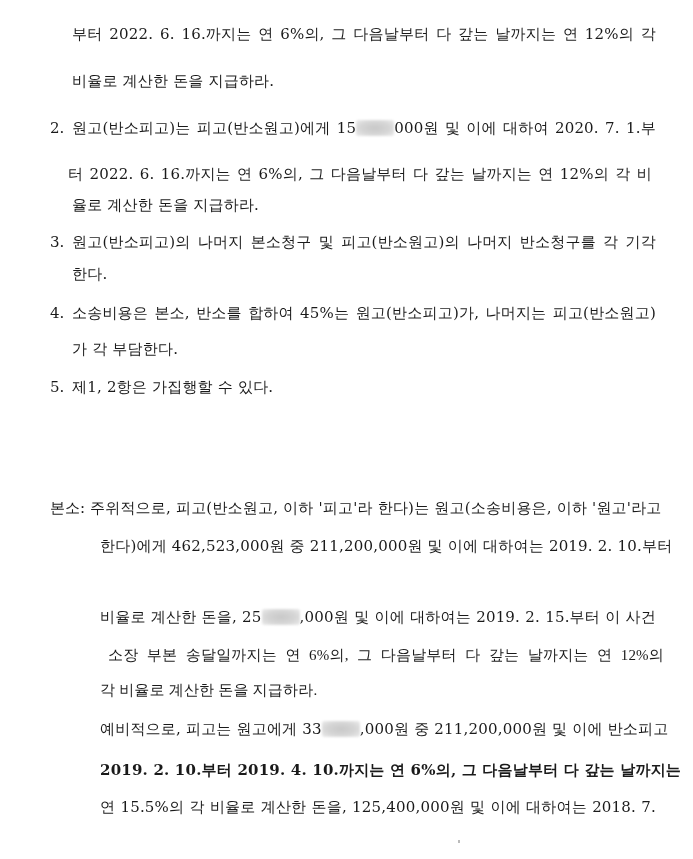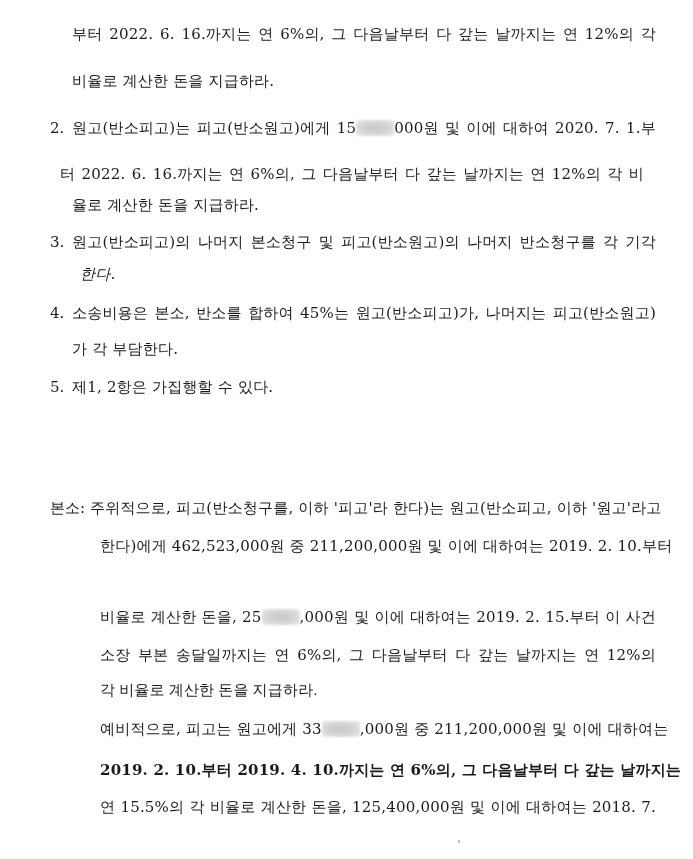--- a/index.html
+++ b/index.html
@@ -73,44 +73,44 @@
 
 <div class="page">
 
   <div class="line" style="left:64px; top:24px; width:584px;">부터 2022. 6. 16.까지는 연 6%의, 그 다음날부터 다 갚는 날까지는 연 12%의 각</div>
   <div class="line" style="left:64px; top:71px; text-align:left; text-align-last:left;">비율로 계산한 돈을 지급하라.</div>
 
   <div class="num" style="left:42px; top:118px;">2.</div>
   <div class="line" style="left:64px; top:118px; width:584px;">
     <span class="seg">원고(반소피고)는 피고(반소원고)에게 15</span><span class="redact"></span><span class="seg">000원 및 이에 대하여 2020. 7. 1.부</span>
   </div>
-  <div class="line" style="left:52px; top:164px; width:584px;">터 2022. 6. 16.까지는 연 6%의, 그 다음날부터 다 갚는 날까지는 연 12%의 각 비</div>
+  <div class="line" style="left:60px; top:164px; width:584px;">터 2022. 6. 16.까지는 연 6%의, 그 다음날부터 다 갚는 날까지는 연 12%의 각 비</div>
   <div class="line" style="left:64px; top:195px; text-align:center; text-align-last:left;">율로 계산한 돈을 지급하라.</div>
 
   <div class="num" style="left:42px; top:232px;">3.</div>
   <div class="line" style="left:64px; top:232px; width:584px;">원고(반소피고)의 나머지 본소청구 및 피고(반소원고)의 나머지 반소청구를 각 기각</div>
-  <div class="line" style="left:72px; top:264px; text-align:center; text-align-last:left;font-style:italic;">한다.</div>
+  <div class="line" style="left:64px; top:264px; text-align:center; text-align-last:left;">한다.</div>
 
   <div class="num" style="left:42px; top:303px;">4.</div>
   <div class="line" style="left:64px; top:303px; width:584px;">소송비용은 본소, 반소를 합하여 45%는 원고(반소피고)가, 나머지는 피고(반소원고)</div>
   <div class="line" style="left:64px; top:339px; text-align:left; text-align-last:left;">가 각 부담한다.</div>
 
   <div class="num" style="left:42px; top:377px;">5.</div>
   <div class="line" style="left:64px; top:377px; text-align:left; text-align-last:left;">제1, 2항은 가집행할 수 있다.</div>
 
 
   <div class="num" style="left:42px; top:498px;">본소:</div>
-  <div class="line" style="left:82px; top:498px; width:566px;">주위적으로, 피고(반소청구를, 이하 '피고'라 한다)는 원고(반소피고, 이하 '원고'라고</div>
+  <div class="line" style="left:82px; top:498px; width:566px;">주위적으로, 피고(반소원고, 이하 '피고'라 한다)는 원고(소송비용은, 이하 '원고'라고</div>
   <div class="line" style="left:92px; top:536px; width:556px;">한다)에게 462,523,000원 중 211,200,000원 및 이에 대하여는 2019. 2. 10.부터</div>
   <div class="line" style="left:92px; top:607px; width:556px;">
     <span class="seg">비율로 계산한 돈을, 25</span><span class="redact"></span><span class="seg">,000원 및 이에 대하여는 2019. 2. 15.부터 이 사건</span>
   </div>
-  <div class="line" style="left:92px; top:645px; width:556px;">소장 부본 송달일까지는 연 6%의, 그 다음날부터 다 갚는 날까지는 연 12%의</div>
+  <div class="line" style="left:100px; top:645px; width:556px;font-family:Liberation Serif, serif;">소장 부본 송달일까지는 연 6%의, 그 다음날부터 다 갚는 날까지는 연 12%의</div>
   <div class="line" style="left:92px; top:680px; text-align:left; text-align-last:left;font-family:Liberation Serif, serif;">각 비율로 계산한 돈을 지급하라.</div>
 
   <div class="line" style="left:92px; top:719px; width:556px;">
-    <span class="seg">예비적으로, 피고는 원고에게 33</span><span class="redact"></span><span class="seg">,000원 중 211,200,000원 및 이에 대하여는</span>
+    <span class="seg">예비적으로, 피고는 원고에게 33</span><span class="redact"></span><span class="seg">,000원 중 211,200,000원 및 이에 반소피고</span>
   </div>
   <div class="line" style="left:92px; top:760px; width:556px;font-weight:bold;">2019. 2. 10.부터 2019. 4. 10.까지는 연 6%의, 그 다음날부터 다 갚는 날까지는</div>
   <div class="line" style="left:92px; top:797px; width:556px;">연 15.5%의 각 비율로 계산한 돈을, 125,400,000원 및 이에 대하여는 2018. 7.</div>
 
   <div class="speck"></div>
 </div>
 
 </body></html>

